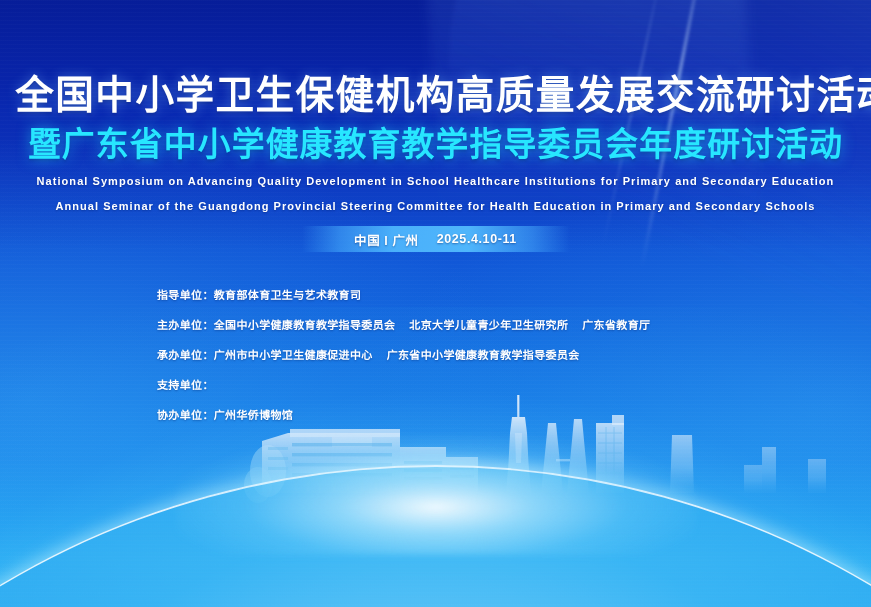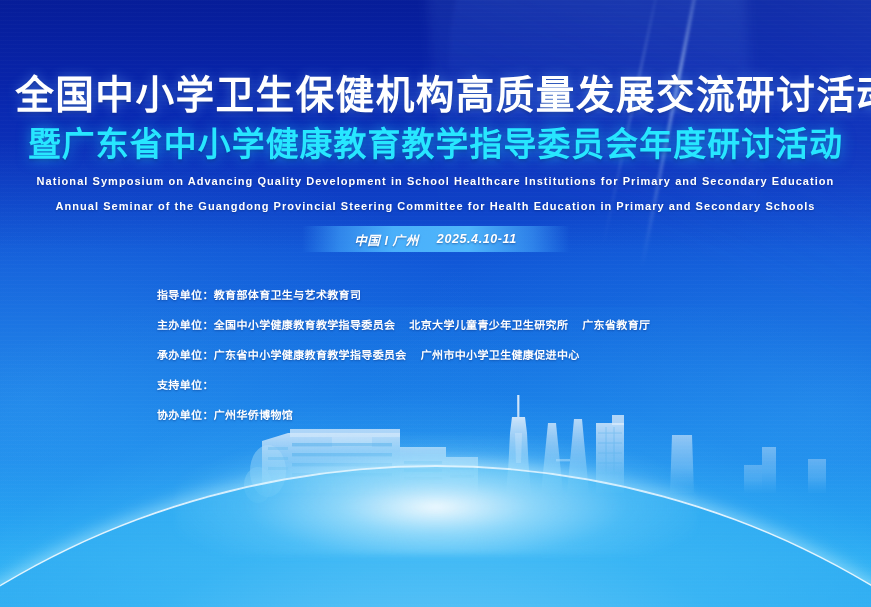--- a/index.html
+++ b/index.html
@@ -227,21 +227,20 @@
         rgba(74,176,255,.50) 86%,
         rgba(70,170,255,0) 100%);
   }
   .ribbon span {
     color: #ffffff;
     font-weight: 700;
     font-size: 12.5px;
     letter-spacing: .6px;
     text-shadow: 0 1px 2px rgba(0,30,100,.45);
     white-space: nowrap;
-    font-style: italic;
   }
 
   
   .orgs {
     position: absolute;
     left: 157px;
     top: 286px;
     display: flex;
     flex-direction: column;
     gap: 14px;
@@ -415,22 +414,22 @@
       <span class="org-label">主办单位：</span>
       <span class="org-values">
         <span>全国中小学健康教育教学指导委员会</span>
         <span>北京大学儿童青少年卫生研究所</span>
         <span>广东省教育厅</span>
       </span>
     </div>
     <div class="org-row">
       <span class="org-label">承办单位：</span>
       <span class="org-values">
+        <span>广州市中小学卫生健康促进中心</span>
         <span>广东省中小学健康教育教学指导委员会</span>
-        <span>广州市中小学卫生健康促进中心</span>
       </span>
     </div>
     <div class="org-row">
       <span class="org-label">支持单位：</span>
     </div>
     <div class="org-row">
       <span class="org-label">协办单位：</span>
       <span class="org-values">
         <span>广州华侨博物馆</span>
       </span>

